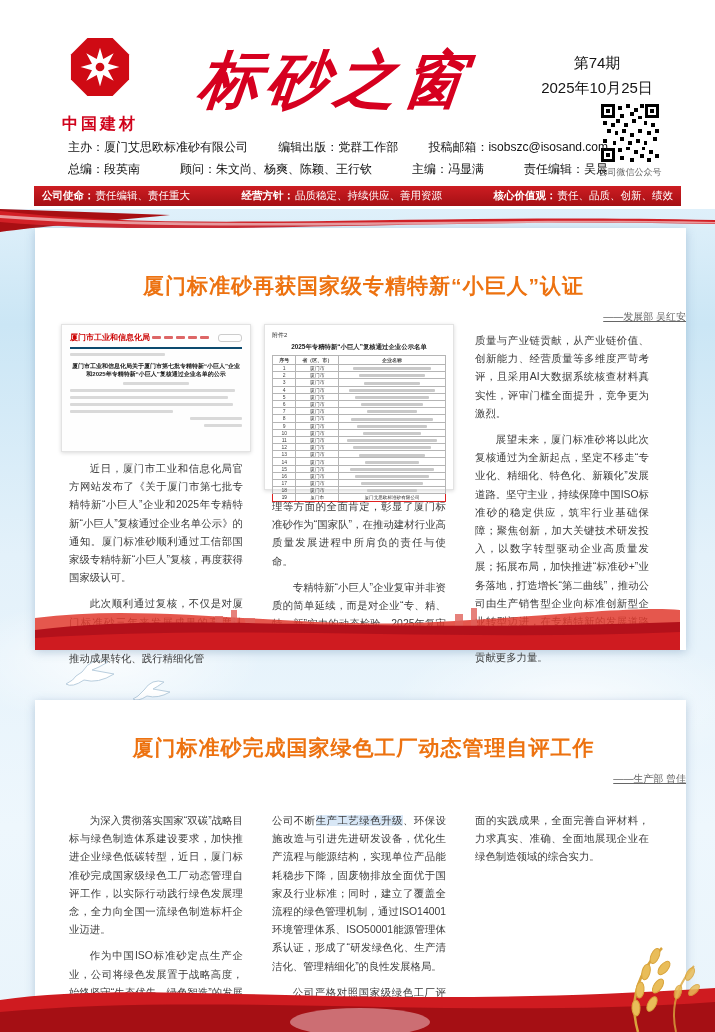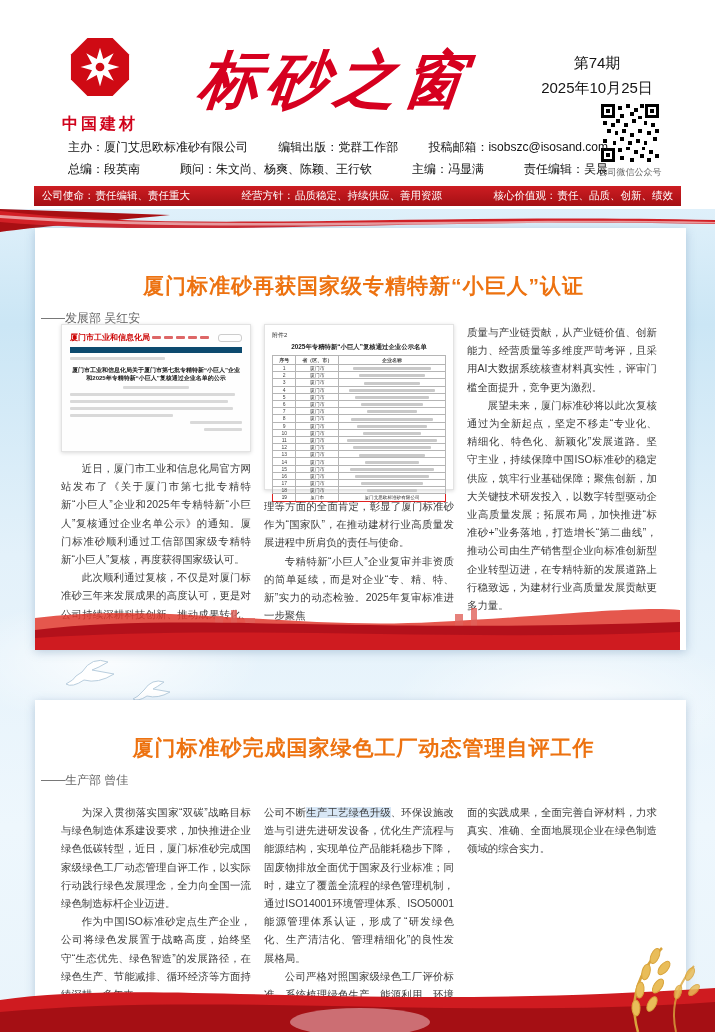--- a/index.html
+++ b/index.html
@@ -14,54 +14,54 @@
   .issue-block{position:absolute;left:518px;top:50px;width:158px;text-align:center;font-size:15px;color:#141414;line-height:25px;}
   .qr{position:absolute;left:601px;top:104px;width:58px;height:58px;}
   .qr-caption{position:absolute;left:580px;top:166px;width:100px;text-align:center;font-size:9px;color:#666;}
   .info-row{position:absolute;left:68px;width:540px;display:flex;justify-content:space-between;font-size:12px;color:#111;}
   .info-row1{top:139px;}
   .info-row2{top:161px;}
 
   
   .banner{position:absolute;left:34px;top:186px;width:647px;height:20px;background:linear-gradient(180deg,#cd1d22,#a50f14);
     color:#fff;display:flex;align-items:center;justify-content:space-between;padding:0 8px;font-size:10.5px;box-sizing:border-box;white-space:nowrap;}
-  .banner b{font-weight:normal;margin-right:1px;}
+  .banner b{font-weight:bold;margin-right:1px;}
 
   
   .scenic{position:absolute;left:0;top:209px;width:715px;height:823px;
     background:
       radial-gradient(220px 90px at 15% 55%, rgba(255,255,255,.8), rgba(255,255,255,0) 70%),
       radial-gradient(260px 100px at 80% 60%, rgba(255,255,255,.7), rgba(255,255,255,0) 70%),
       linear-gradient(180deg,#dff0fa 0%,#cbe6f5 14%,#e3f1fa 42%,#eef7fd 75%,#e9f4fb 100%);}
   .top-ribbon{position:absolute;left:0;top:205px;width:715px;height:34px;}
   .doves{position:absolute;left:58px;top:646px;width:150px;height:62px;}
   .swirl{position:absolute;left:618px;top:258px;width:70px;height:90px;}
   .corner-ribbon-left{position:absolute;left:35px;top:228px;width:130px;height:46px;}
   .corner-ribbon-right{position:absolute;left:550px;top:228px;width:130px;height:46px;}
   .bottom-deco{position:absolute;left:0;top:942px;width:715px;height:90px;z-index:5;}
 
   
   .card{position:absolute;left:35px;width:645px;background:#fff;box-shadow:0 2px 9px rgba(120,150,185,.45);z-index:2;padding-left:6px;}
   .card1{top:228px;height:422px;}
   .card2{top:700px;height:312px;}
   .a-title{margin:0;padding-top:44px;text-align:center;font-size:21px;font-weight:bold;color:#ed7210;letter-spacing:1px;}
   .card2 .a-title{padding-top:34px;}
-  .a-byline{margin-top:10px;text-align:left;font-size:12px;color:#666;}
+  .a-byline{margin-top:10px;text-align:right;font-size:10px;color:#666;text-decoration:underline;}
   .cols{position:absolute;left:26px;display:flex;gap:13px;}
   .card1 .cols{top:96px;}
   .card2 .cols{top:104px;}
   .col{width:190px;}
-  .col p{margin:0;text-indent:2em;font-size:10.4px;line-height:18.2px;text-align:justify;color:#3b3b3b;}
+  .col p{margin:8px;text-indent:2em;font-size:10.4px;line-height:18.2px;text-align:justify;color:#3b3b3b;}
   .col p.cont{text-indent:0;}
   mark{background:#d8e7f6;color:inherit;}
 
   
   .gov-shot{box-sizing:border-box;width:190px;height:128px;border:1px solid #e3e3e3;background:#fefefe;
     box-shadow:0 1px 4px rgba(0,0,0,.15);padding:7px 8px;margin-bottom:8px;}
-  .gov-head{display:flex;align-items:center;border-bottom:6px solid #0c4a6e;padding-bottom:4px;}
+  .gov-head{display:flex;align-items:center;border-bottom:2px solid #0c4a6e;padding-bottom:4px;}
   .gov-site{font-size:8px;font-weight:bold;color:#c00;white-space:nowrap;}
   .navbar{display:flex;gap:3px;margin-left:2px;}
   .navbar i{display:block;width:9px;height:3px;background:#d66;border-radius:1px;}
   .search-pill{width:22px;height:6px;border:1px solid #ccc;border-radius:3px;margin-left:auto;}
   .bar{height:3px;background:#d9d9d9;border-radius:1px;margin:4px 0;}
   .gov-title{font-size:6px;font-weight:bold;color:#222;text-align:center;line-height:8px;margin:6px 2px 4px;}
   .sign{margin-left:auto;}
 
   
   .table-shot{box-sizing:border-box;width:190px;height:166px;border:1px solid #e3e3e3;background:#fff;

